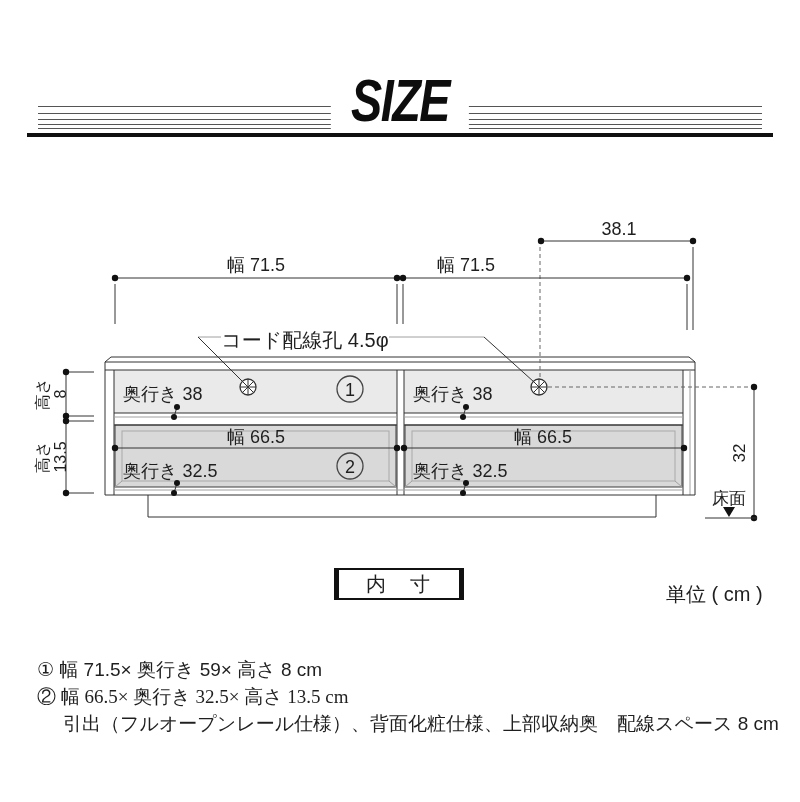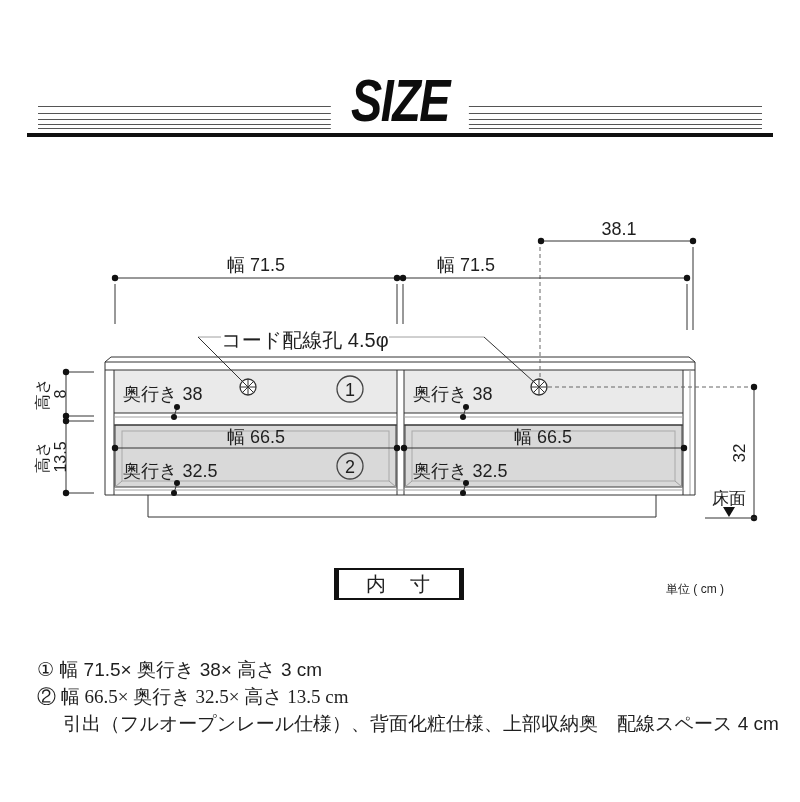--- a/index.html
+++ b/index.html
@@ -21,21 +21,21 @@
   .t18{font-size:18px;}
   .t20{font-size:20px;}
   .t17{font-size:17px;}
   .t16{font-size:16px;}
   .mid{text-anchor:middle;}
   
   #inner-dim-box{position:absolute;left:334px;top:528px;width:120px;height:28px;
                  border-top:2px solid #111;border-bottom:2px solid #111;
                  border-left:5px solid #111;border-right:5px solid #111;
                  text-align:center;line-height:28px;font-size:20px;letter-spacing:2px;}
-  #unit-label{position:absolute;left:666px;top:541px;font-size:12px;}
+  #unit-label{position:absolute;left:666px;top:541px;font-size:20px;}
   
   .note{position:absolute;font-size:19px;white-space:nowrap;}
   #note-1{left:37px;top:617px;}
   #note-2{left:37px;top:644px;font-family:Liberation Serif, serif;}
   #note-3{left:63px;top:671px;}
 </style>
 </head>
 <body>
 
 <div id="canvas">
@@ -206,17 +206,17 @@
       <line x1="705" y1="478" x2="757" y2="478" class="ln"></line>
       <polygon points="723,467 735,467 729,477" fill="#111"></polygon>
     </g>
     <text transform="rotate(-90 739 413)" x="739" y="419" class="t17 mid">32</text>
     <text x="729" y="464" class="t17 mid">床面</text>
   </svg>
 
   <div id="inner-dim-box">内　寸</div>
   <div id="unit-label">単位 ( cm )</div>
 
-  <div class="note" id="note-1">① 幅 71.5× 奥行き 38× 高さ 3 cm</div>
+  <div class="note" id="note-1">① 幅 71.5× 奥行き 59× 高さ 8 cm</div>
   <div class="note" id="note-2">② 幅 66.5× 奥行き 32.5× 高さ 13.5 cm</div>
-  <div class="note" id="note-3">引出（フルオープンレール仕様）、背面化粧仕様、上部収納奥　配線スペース 4 cm</div>
+  <div class="note" id="note-3">引出（フルオープンレール仕様）、背面化粧仕様、上部収納奥　配線スペース 8 cm</div>
 
 </div>
 
 </body></html>

